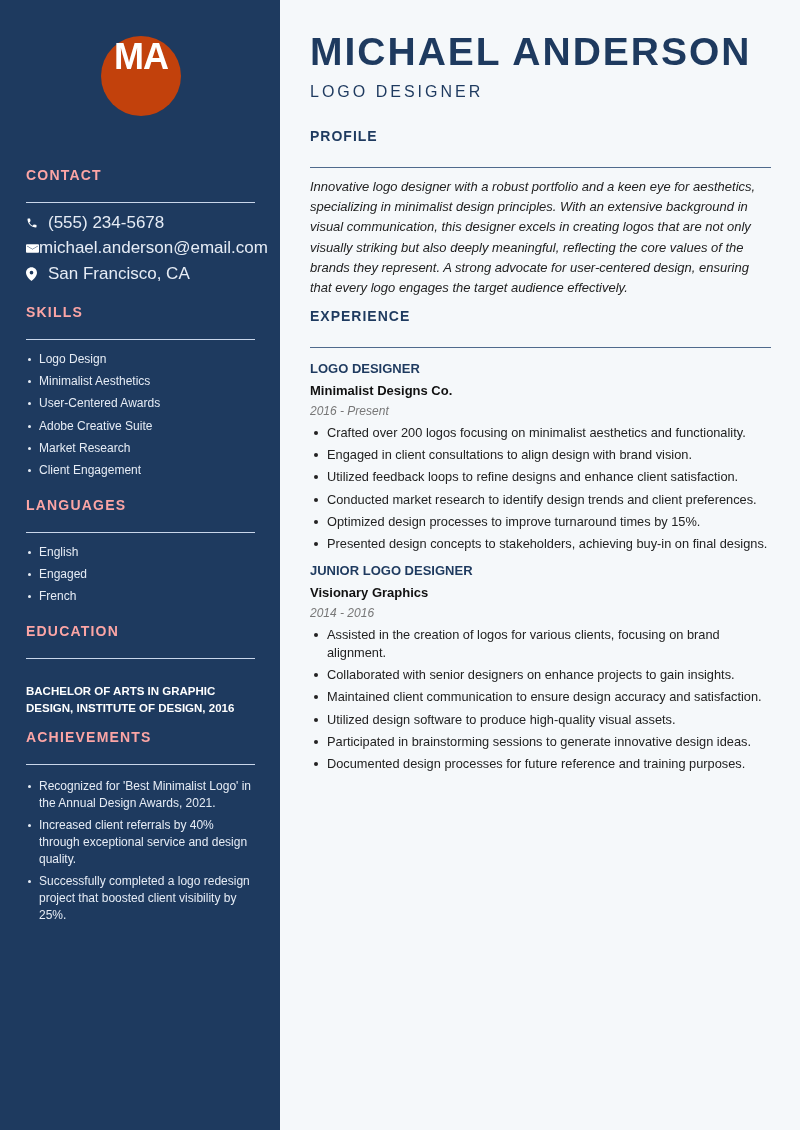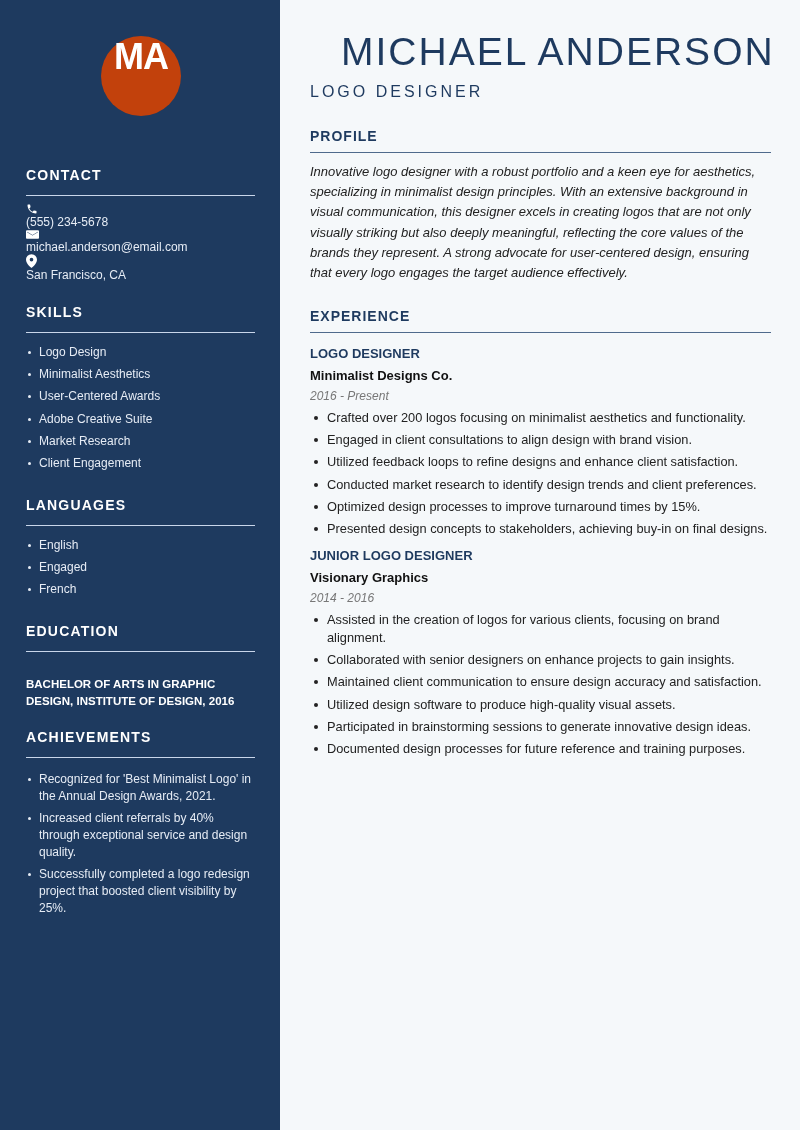--- a/index.html
+++ b/index.html
@@ -1,34 +1,34 @@
 <!DOCTYPE html>
 <html><head>
 <meta charset="utf-8">
 <style>
   * { box-sizing: border-box; margin: 0; padding: 0; }
   html, body { width: 800px; height: 1130px; }
   body { font-family: "Liberation Sans", "DejaVu Sans", sans-serif; background: #f5f8fa; position: relative; overflow: hidden; }
   .sidebar { position: absolute; left: 0; top: 0; width: 280px; height: 1130px; background: #1e3a5f; color: #fff; padding: 0 26px; }
   .avatar { position: absolute; left: 101px; top: 36px; width: 80px; height: 80px; border-radius: 50%; background: #c2410c; color: #fff; display: flex; align-items: flex-start; justify-content: center; font-weight: bold; font-size: 36px; letter-spacing: -1px; }
   .side-section { position: absolute; left: 26px; width: 229px; }
-  .side-title { font-size: 14px; font-weight: bold; letter-spacing: 1.2px; color: #ffffff; padding-bottom: 12px; border-bottom: 1.5px solid #c9d6ea; }
-  .contact-row { display: flex; align-items: flex-start; font-size: 12px; color: #e6ecf5; height: 25.5px; flex-direction: column; }
+  .side-title { font-size: 14px; font-weight: bold; letter-spacing: 1.2px; color: #fca5a5; padding-bottom: 19px; border-bottom: 1.5px solid #c9d6ea; }
+  .contact-row { display: flex; align-items: center; font-size: 17px; color: #e6ecf5; height: 25.5px; }
   .contact-row .ic { width: 22px; display: inline-flex; align-items: center; }
   .side-list { list-style: none; margin-top: 8px; }
   .side-list li { font-size: 12px; color: #e6ecf5; position: relative; padding-left: 13px; height: 22.2px; line-height: 22px; }
   .side-list li::before { content: ""; position: absolute; left: 2px; top: 10px; width: 3px; height: 3px; background: #e6ecf5; border-radius: 50%; }
   .ach-list li { height: auto; line-height: 17.2px; margin-bottom: 4.5px; }
   .ach-list li::before { top: 7px; }
   .edu-text { font-size: 11.5px; font-weight: bold; color: #fff; line-height: 17px; margin-top: 24px; }
   .main { position: absolute; left: 310px; top: 0; width: 461px; }
-  .name { position: absolute; top: 30px; left: 0; font-size: 39px; font-weight: normal; color: #1e3a5f; letter-spacing: 2px; white-space: nowrap; margin-left: 31px; }
+  .name { position: absolute; top: 30px; left: 0; font-size: 39px; font-weight: bold; color: #1e3a5f; letter-spacing: 2px; white-space: nowrap; }
   .title { position: absolute; top: 83px; left: 0; font-size: 16px; color: #1e3a5f; letter-spacing: 3px; }
   .main-section { position: absolute; left: 0; width: 461px; }
-  .main-title { font-size: 14px; font-weight: bold; color: #1e3a5f; letter-spacing: 1px; padding-bottom: 8px; border-bottom: 1.2px solid #4f6a8c; }
+  .main-title { font-size: 14px; font-weight: bold; color: #1e3a5f; letter-spacing: 1px; padding-bottom: 23px; border-bottom: 1.2px solid #4f6a8c; }
   .profile-text { font-size: 13px; color: #222; line-height: 20.2px; margin-top: 9px; font-style: italic; }
   .job-title { font-size: 13px; font-weight: bold; color: #1e3a5f; margin-top: 13px; }
   .company { font-size: 13px; font-weight: bold; color: #111; margin-top: 7px; }
   .date { font-size: 12px; font-style: italic; color: #777; margin-top: 6px; }
   .bullets { list-style: none; margin-top: 6px; }
   .bullets li { font-size: 12.8px; color: #222; position: relative; padding-left: 17px; line-height: 18px; margin-bottom: 4.2px; }
   .bullets li::before { content: ""; position: absolute; left: 4px; top: 7px; width: 4px; height: 4px; background: #222; border-radius: 50%; }
 </style>
 </head>
 <body>

